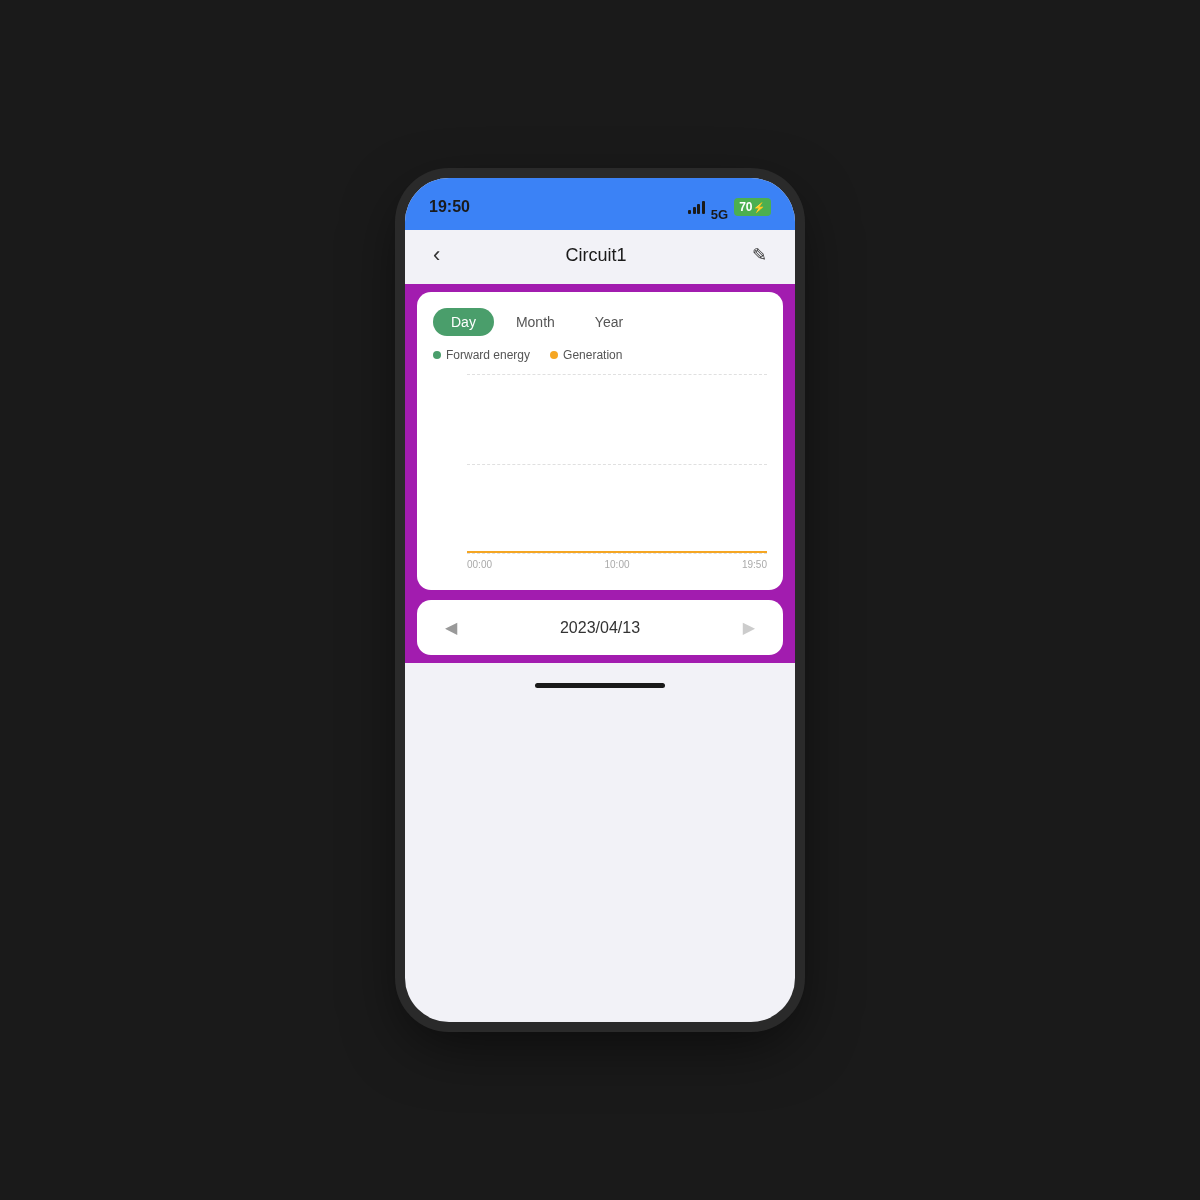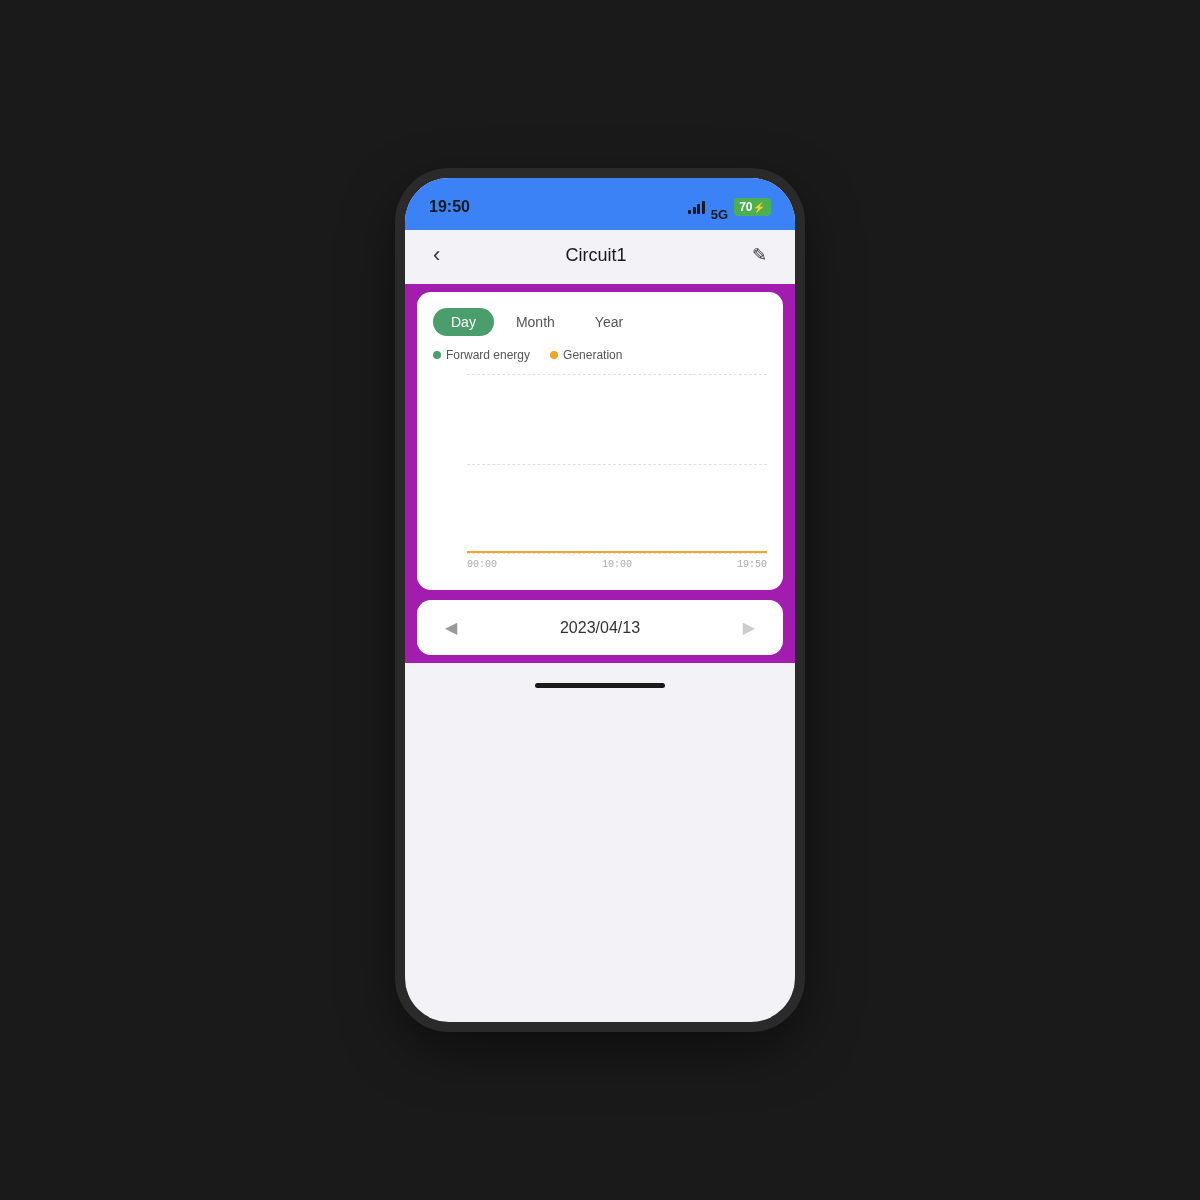--- a/index.html
+++ b/index.html
@@ -229,21 +229,20 @@
 
     .x-labels {
       position: absolute;
       bottom: 0;
       left: 34px;
       right: 0;
       display: flex;
       justify-content: space-between;
       height: 20px;
       align-items: center;
-      font-family: Liberation Mono, monospace;
     }
 
     .x-label {
       font-size: 10px;
       color: #aaa;
     }
 
     
     .date-nav-card {
       background: white;

